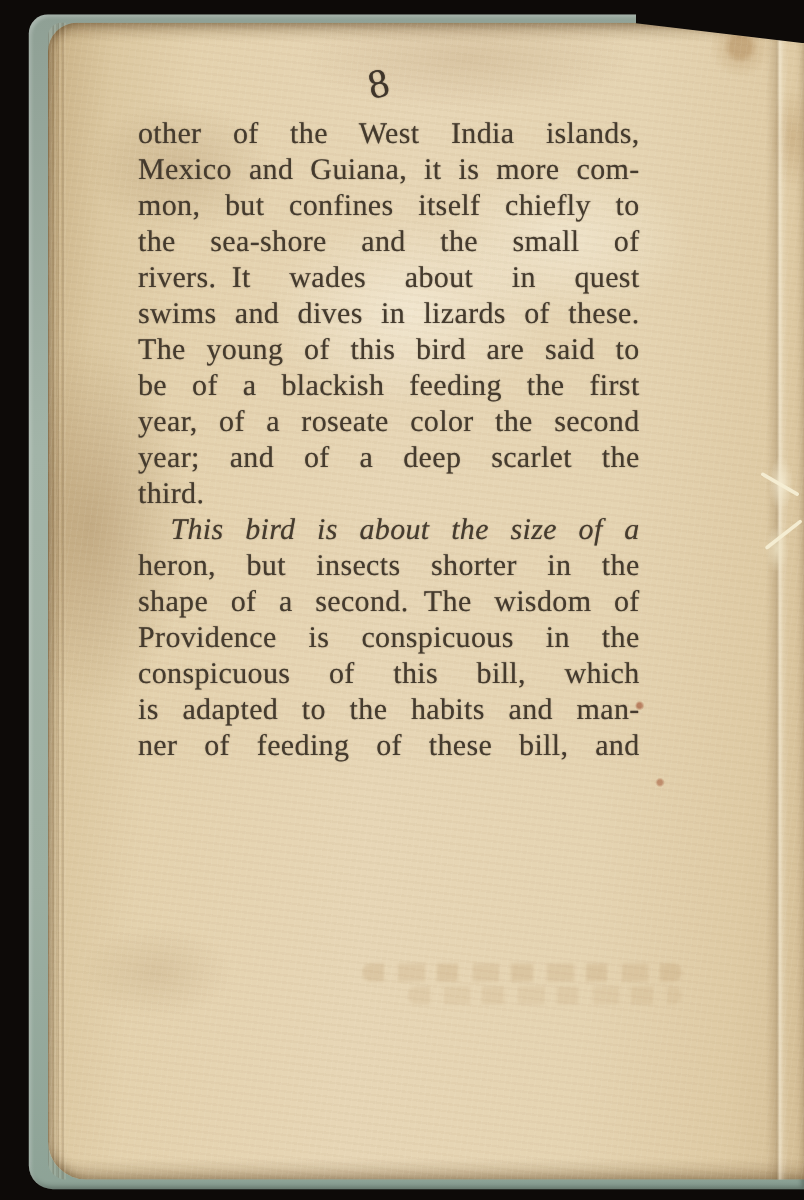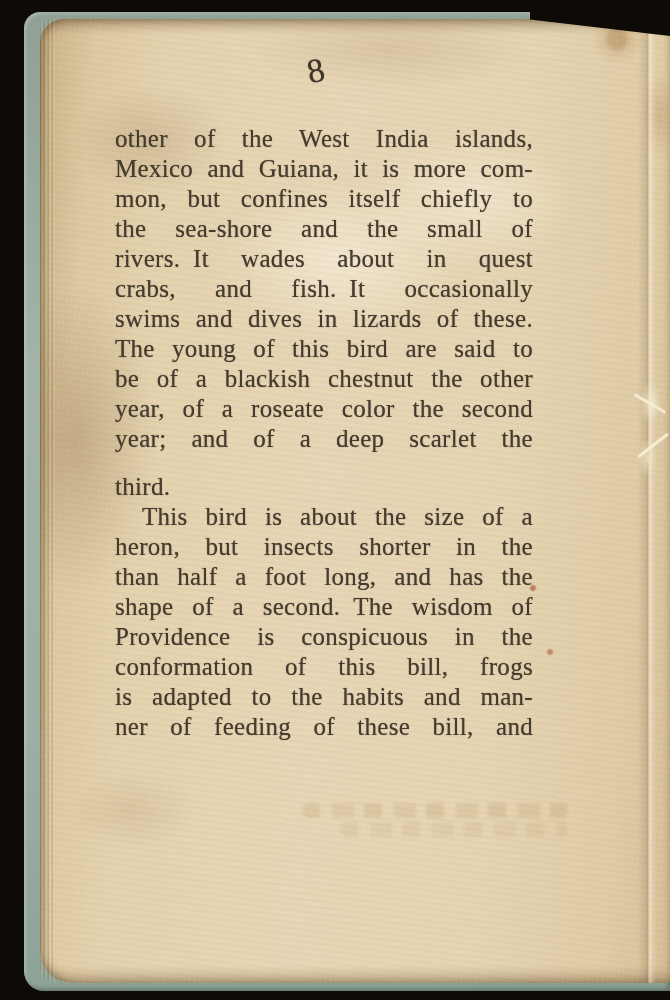--- a/index.html
+++ b/index.html
@@ -117,36 +117,36 @@
     font-size: 34px;
     color: #3f352a;
     text-shadow: 0 0 1px rgba(63,53,42,0.7);
   }
   .folio span {
     display: inline-block;
     transform: rotate(-12deg) translateX(-9px);
   }
   
   .text-block {
-    position: absolute; left: 75px; top: 105px;
+    position: absolute; left: 75px; top: 78px;
     width: 418px;
     color: #453b2e;
     font-size: 25px;
     line-height: 30px;
     letter-spacing: 0.3px;
     word-spacing: 1.5px;
     text-shadow: 0 0 1px rgba(66,56,43,0.65);
   }
   .text-line {
     height: 30px;
     text-align: justify;
     text-align-last: justify;
   }
-  .text-line.last { text-align-last: left; margin-top: 18px; }
-  .text-line.indent { text-indent: 27px; }
+  .text-line.last { text-align-last: left; }
+  .text-line.indent { text-indent: 27px; font-style: italic; }
   
   .wedge-tr {
     position: absolute; top: 0; right: 0;
     width: 140px; height: 36px;
     background: #0d0a08;
     clip-path: polygon(0 0, 100% 0, 100% 100%, 0 54%);
   }
 </style>
 </head>
 <body>
@@ -171,35 +171,33 @@
       <span>8</span>
     </div>
 
     <div class="text-block">
       <div class="para">
         <div class="text-line">other of the West India islands,</div>
         <div class="text-line">Mexico and Guiana, it is more com-</div>
         <div class="text-line">mon, but confines itself chiefly to</div>
         <div class="text-line">the sea-shore and the small of</div>
         <div class="text-line">rivers. It wades about in quest</div>
-        <div class="text-line">crabs, and fish. It occasionally</div>
         <div class="text-line">swims and dives in lizards of these.</div>
         <div class="text-line">The young of this bird are said to</div>
-        <div class="text-line">be of a blackish chestnut the other</div>
+        <div class="text-line">be of a blackish feeding the first</div>
         <div class="text-line">year, of a roseate color the second</div>
         <div class="text-line">year; and of a deep scarlet the</div>
         <div class="text-line last">third.</div>
       </div>
       <div class="para">
         <div class="text-line indent">This bird is about the size of a</div>
         <div class="text-line">heron, but insects shorter in the</div>
-        <div class="text-line">than half a foot long, and has the</div>
         <div class="text-line">shape of a second. The wisdom of</div>
         <div class="text-line">Providence is conspicuous in the</div>
-        <div class="text-line">conformation of this bill, frogs</div>
+        <div class="text-line">conspicuous of this bill, which</div>
         <div class="text-line">is adapted to the habits and man-</div>
         <div class="text-line">ner of feeding of these bill, and</div>
       </div>
     </div>
   </div>
 
   <div class="wedge-tr"></div>
 
 </div>
 

